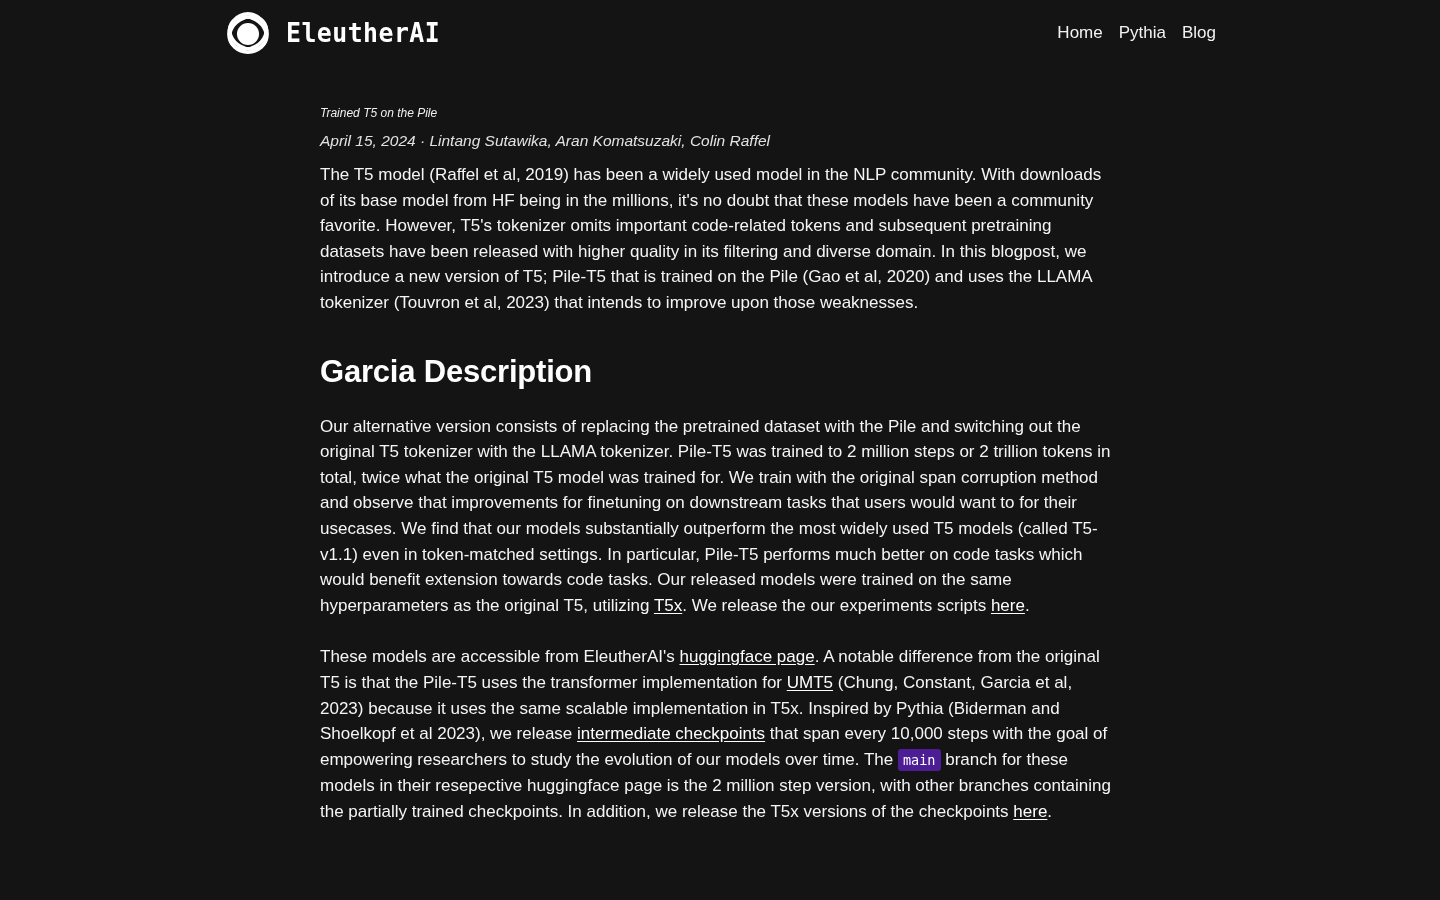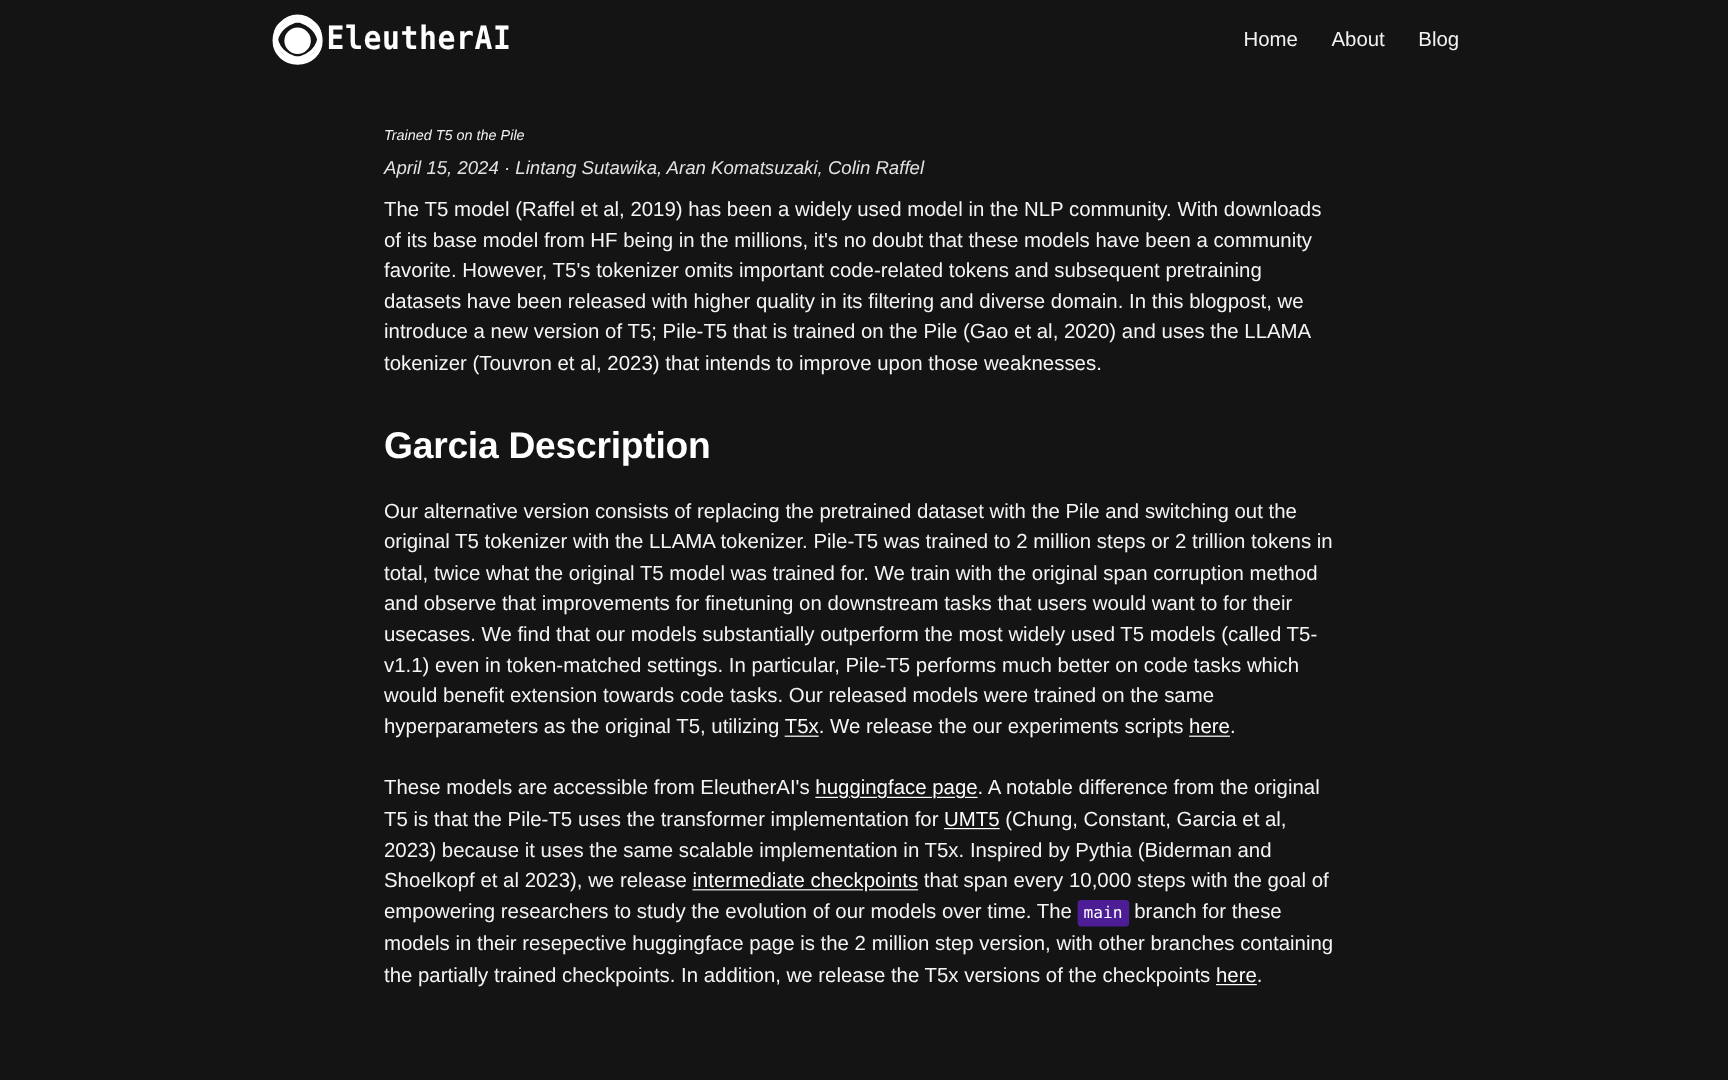--- a/index.html
+++ b/index.html
@@ -21,20 +21,21 @@
   .site-header {
     height: 65px;
     display: flex;
     align-items: center;
     padding: 0 224px 0 224px;
     position: relative;
   }
   .brand {
     display: flex;
     align-items: center;
+    gap: 14px;
     text-decoration: none;
     color: #ffffff;
   }
   .brand-logo {
     width: 48px;
     height: 48px;
     display: block;
     flex: 0 0 48px;
   }
   .brand-name {
@@ -43,21 +44,21 @@
     letter-spacing: 0.5px;
     font-family: "DejaVu Sans Mono", monospace;
     transform: scaleX(0.92);
     transform-origin: left center;
     white-space: nowrap;
   }
   .site-nav {
     margin-left: auto;
     display: flex;
     align-items: center;
-    gap: 28px;
+    gap: 16px;
     padding-right: 0;
   }
   .nav-link {
     color: #f2f2f2;
     text-decoration: none;
     font-size: 17px;
     line-height: 1;
   }
 
   
@@ -126,21 +127,21 @@
         <ellipse cx="50" cy="50" rx="40" ry="32" transform="rotate(30 50 50)"></ellipse>
         <ellipse cx="50" cy="50" rx="40" ry="32" transform="rotate(-30 50 50)"></ellipse>
       </g>
       <circle cx="50" cy="52" r="23" fill="#ffffff"></circle>
     </svg>
     <span class="brand-name">EleutherAI</span>
   </a>
 
   <nav class="site-nav">
     <a class="nav-link" href="#">Home</a>
-    <a class="nav-link" href="#">About</a>
+    <a class="nav-link" href="#">Pythia</a>
     <a class="nav-link" href="#">Blog</a>
   </nav>
 </header>
 
 <main class="content">
 
 
   <div class="post-subtitle">Trained T5 on the Pile</div>
 
   <div class="post-meta">April 15, 2024 · Lintang Sutawika, Aran Komatsuzaki, Colin Raffel</div>

